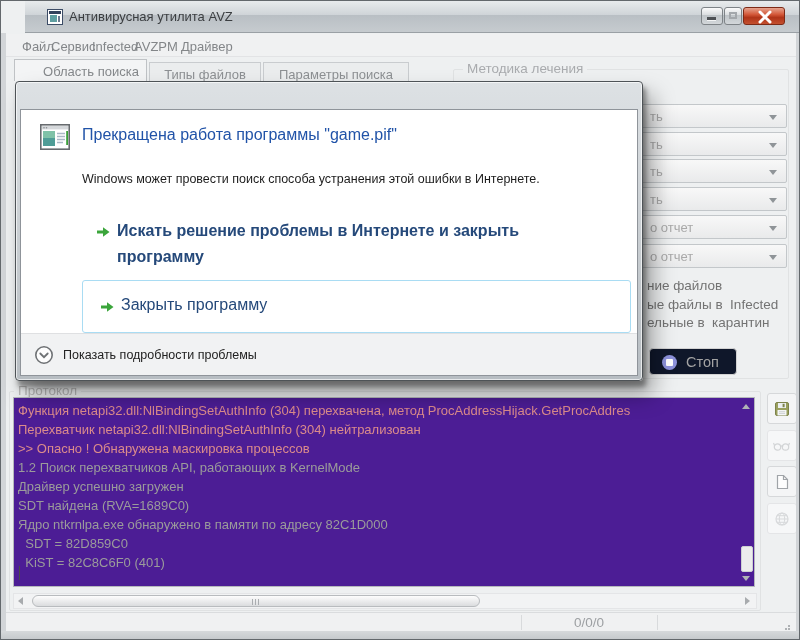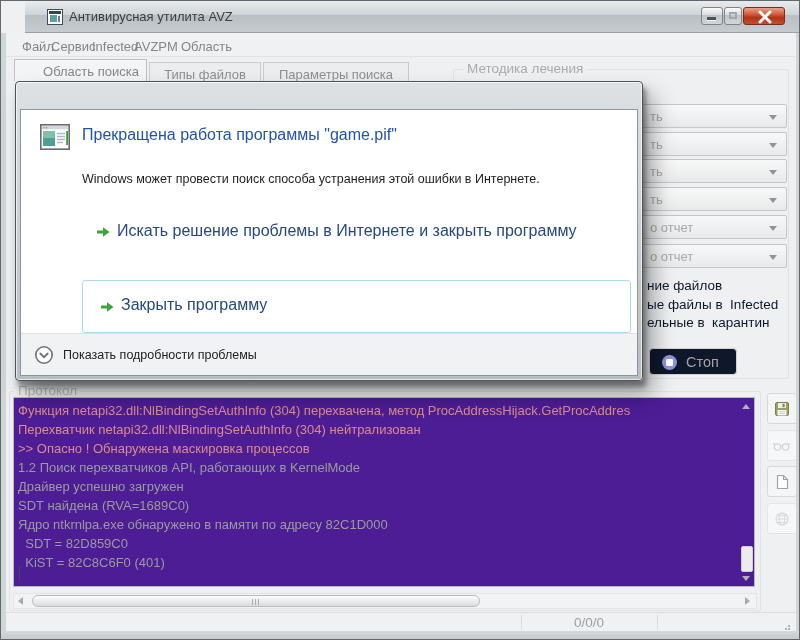--- a/index.html
+++ b/index.html
@@ -30,21 +30,21 @@
   .tab.active{background:#f3f4f5;border-color:#bfc2c5;color:#85888b;padding-left:21px;}
 
   
   .groupbox{position:absolute;border:1px solid #e0e2e3;border-radius:2px;}
   .group-label{position:absolute;font-size:13.5px;color:#a9abae;background:#eef0f1;padding:0 4px;}
   .combo{position:absolute;left:560px;width:226px;height:24px;border:1px solid #c3c7ca;border-radius:2px;
          background:linear-gradient(#f8f8f8,#e9eaeb);}
   .combo-text{position:absolute;left:88px;top:4px;font-size:13px;color:#a9a9a9;white-space:pre;}
   .dd-arrow{position:absolute;right:9px;top:10px;width:0;height:0;
             border-left:4px solid transparent;border-right:4px solid transparent;border-top:5px solid #8f9498;}
-  .opt-frag{position:absolute;left:646px;font-size:13.5px;color:#0f172a;white-space:pre;}
+  .opt-frag{position:absolute;left:646px;font-size:13.5px;color:#737373;white-space:pre;}
   .stop-btn{position:absolute;left:648px;top:347px;width:88px;height:27px;border:1px solid #d2d2d2;border-radius:4px;
             background:#0f172a;}
   .stop-ico{position:absolute;left:12px;top:6px;width:15px;height:15px;border-radius:50%;background:#8d92db;}
   .stop-ico i{position:absolute;left:4px;top:4px;width:7px;height:7px;background:#fff;border-radius:1px;}
   .stop-lbl{position:absolute;left:36px;top:5px;font-size:14.5px;color:#a3a3a3;}
 
   
   .logbox{position:absolute;left:12px;top:396px;width:742px;height:190px;background:#4c1d95;
           border:1px solid #b5b8bc;overflow:hidden;}
   .log-line{position:absolute;left:4px;width:1200px;font-size:13px;white-space:pre;}
@@ -84,21 +84,21 @@
           box-shadow:inset 0 0 0 1px rgba(255,255,255,.65), 3px 6px 5px rgba(50,50,50,.5), 10px 14px 22px rgba(0,0,0,.35);}
   .dlg-titlebar{position:absolute;left:4px;top:3px;right:4px;height:24px;margin-top:24px;}
   .dlg-title{position:absolute;left:30px;top:5px;font-size:13px;color:#1b1b1b;}
   .dlg-close{position:absolute;right:8px;top:0px;width:48px;height:19px;border:1px solid #7d2a16;
              border-radius:0 0 4px 4px;background:linear-gradient(#eba88f,#d55336 40%,#a93015 60%,#c14c2b);
              display:flex;align-items:center;justify-content:center;}
   .dlg-body{position:absolute;left:4px;top:27px;right:4px;bottom:4px;background:#fff;border:1px solid #8f949a;}
   .dlg-heading{position:absolute;left:61px;top:16px;font-size:16px;color:#2153a8;}
   .dlg-desc{position:absolute;left:61px;top:62px;font-size:12.5px;color:#1c1c1c;}
   .cmd-arrow{position:absolute;width:16px;height:16px;}
-  .cmd-link1{position:absolute;left:96px;top:108px;width:470px;font-size:16px;line-height:26px;color:#25497a;cursor:pointer;}
+  .cmd-link1{position:absolute;left:96px;top:108px;width:470px;font-size:16px;line-height:26px;color:#25497a;cursor:pointer;font-weight:bold;}
   .cmd-box{position:absolute;left:61px;top:170px;width:549px;height:53px;border:1px solid #a9dcf3;border-radius:3px;cursor:pointer;}
   .cmd-link2{position:absolute;left:38px;top:15px;font-size:16px;color:#25497a;}
   .dlg-footer{position:absolute;left:0;right:0;bottom:0;height:42px;background:#f1f2f3;border-top:1px solid #dfe0e2;}
   .footer-text{position:absolute;left:42px;top:14px;font-size:12.5px;color:#222;}
 </style>
 </head>
 <body>
 
 <div id="screen">
 
@@ -120,21 +120,21 @@
         <path d="M16 3 L26 13 M26 3 L16 13" stroke="#ffffff" stroke-width="3" stroke-linecap="round"></path>
       </svg>
     </div>
   </div>
 
   <div class="menubar">
     <span class="menu-item" style="left:13px;">Файл</span>
     <span class="menu-item" style="left:42px;">Сервис</span>
     <span class="menu-item" style="left:83px;">Infected</span>
     <span class="menu-item" style="left:125px;">AVZPM</span>
-    <span class="menu-item" style="left:172px;">Область</span>
+    <span class="menu-item" style="left:172px;">Драйвер</span>
   </div>
 
   <div class="tab active" style="left:13px;top:58px;width:133px;height:22px;">Область поиска</div>
   <div class="tab" style="left:148px;top:61px;width:112px;height:19px;">Типы файлов</div>
   <div class="tab" style="left:262px;top:61px;width:146px;height:19px;">Параметры поиска</div>
 
   <div class="groupbox" style="left:452px;top:68px;width:336px;height:310px;"></div>
   <div class="group-label" style="left:462px;top:60px;">Методика лечения</div>
 
   <div class="combo" style="top:103px;">

